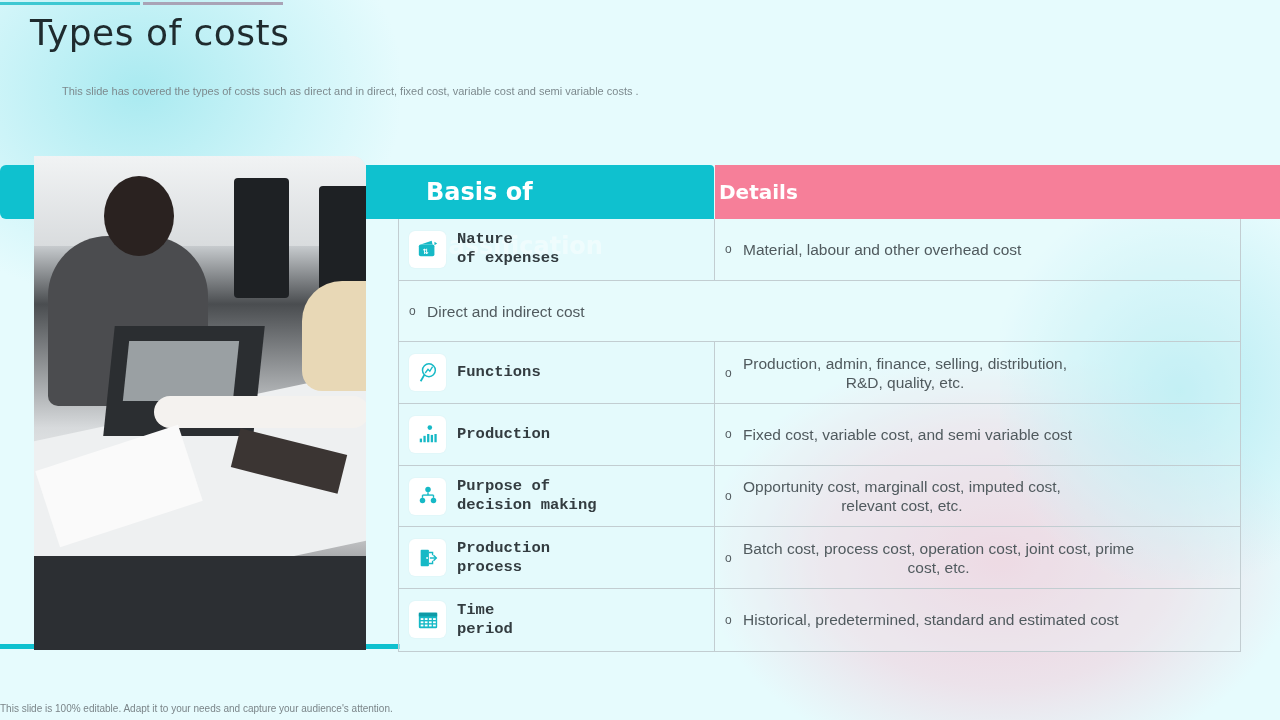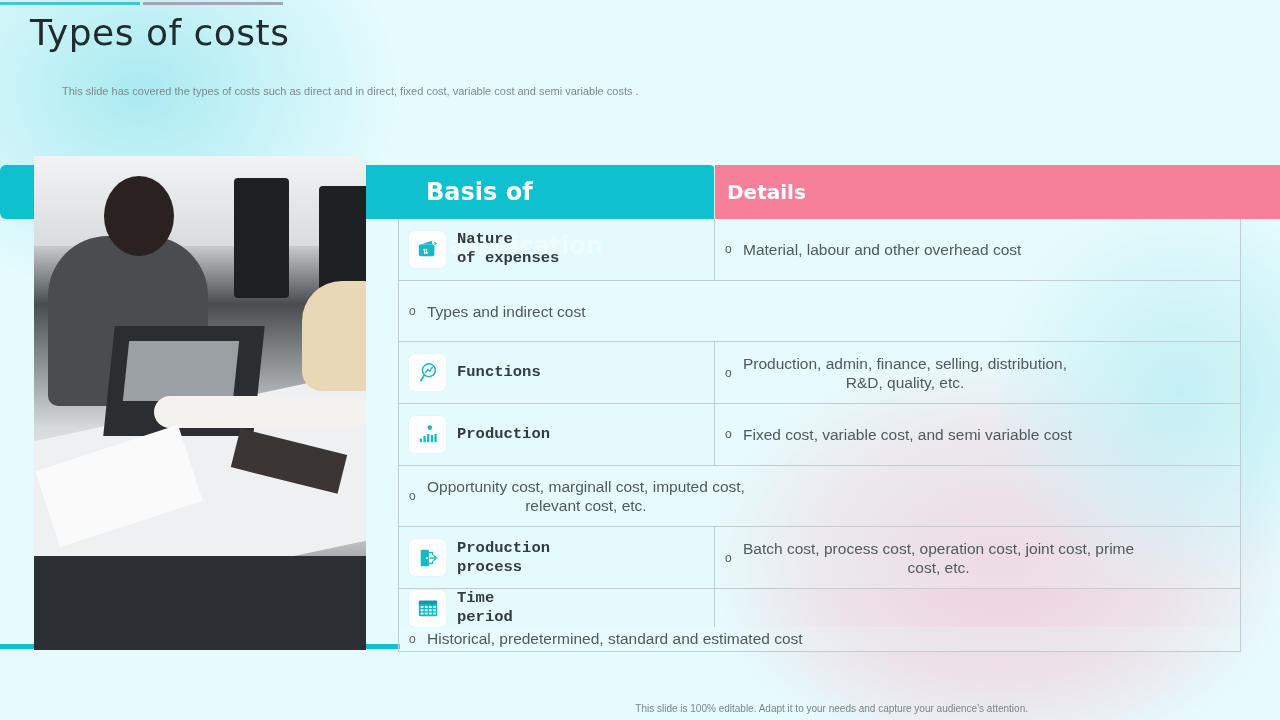--- a/index.html
+++ b/index.html
@@ -61,28 +61,28 @@
   .hdr-basis {
     position: absolute; left: 0; top: 0; width: 348px; height: 54px;
     background: #0fc1cf; border-radius: 0 4px 0 0; color: #fff;
     font-family: "DejaVu Sans", sans-serif; font-weight: bold; font-size: 24px;
     padding-left: 60px; line-height: 54px;
   }
   .hdr-details {
     position: absolute; left: 349px; top: 0; width: 565px; height: 54px;
     background: #f67f99; color: #fff;
     font-family: "DejaVu Sans", sans-serif; font-weight: bold; font-size: 20px;
-    padding-left: 12px; line-height: 54px;
+    padding-left: 4px; line-height: 54px;
   }
   .grid {
     position: absolute; left: 32px; top: 54px; width: 843px;
     border-left: 1px solid #c2cdd1; border-right: 1px solid #c2cdd1; border-bottom: 1px solid #c2cdd1;
   }
   .row { display: flex; height: 61.7px; border-bottom: 1px solid #c2cdd1; }
-  .row:last-child { border-bottom: none; flex-direction: column; }
+  .row:last-child { border-bottom: none; }
   .cell-basis {
     width: 316px; border-right: 1px solid #c2cdd1;
     display: flex; align-items: center; padding-left: 10px;
     background: rgba(225,250,252,0.55);
   }
   .icon-box {
     width: 37px; height: 37px; background: #ffffff; border-radius: 6px;
     display: flex; align-items: center; justify-content: center; margin-right: 11px;
     box-shadow: 0 0 2px rgba(0,0,0,0.05);
   }
@@ -93,21 +93,21 @@
   }
   .cell-detail {
     flex: 1; display: flex; align-items: center; padding-left: 10px;
     background: rgba(235,250,252,0.25);
   }
   .bullet { font-size: 12px; color: #555d61; width: 18px; align-self: center; }
   .detail-text {
     font-size: 15.5px; color: #505a5e; line-height: 19px; white-space: pre-line; text-align: center;
   }
   .footer {
-    position: absolute; left: 0; top: 703px; width: 1028px; text-align: right;
+    position: absolute; left: 0; top: 703px; width: 1028px; text-align: left;
     font-size: 10px; color: #7b8589;
   }
 </style>
 </head>
 <body>
 
 <div class="bg-layer">
   <div class="blob-cyan-tl"></div>
   <div class="blob-pink"></div>
   <div class="blob-cyan-r"></div>
@@ -159,21 +159,21 @@
       </div>
       <div class="cell-detail">
         <span class="bullet">o</span>
         <span class="detail-text">Material, labour and other overhead cost</span>
       </div>
     </div>
 
     <div class="row">
       <div class="cell-detail">
         <span class="bullet">o</span>
-        <span class="detail-text">Types and indirect cost</span>
+        <span class="detail-text">Direct and indirect cost</span>
       </div>
     </div>
 
     <div class="row">
       <div class="cell-basis">
         <span class="icon-box">
           <svg viewBox="0 0 24 24">
               <circle cx="13" cy="9" r="7" fill="none" stroke="#16b9c6" stroke-width="1.6"></circle>
               <polyline points="9,12 12,8 14,10 17,5" fill="none" stroke="#16b9c6" stroke-width="1.4"></polyline>
               <line x1="8" y1="14" x2="4" y2="21" stroke="#16b9c6" stroke-width="2"></line>
@@ -202,20 +202,35 @@
         </span>
         <span class="basis-label">Production</span>
       </div>
       <div class="cell-detail">
         <span class="bullet">o</span>
         <span class="detail-text">Fixed cost, variable cost, and semi variable cost</span>
       </div>
     </div>
 
     <div class="row">
+      <div class="cell-basis">
+        <span class="icon-box">
+          <svg viewBox="0 0 24 24">
+              <circle cx="12" cy="5" r="3" fill="#16b9c6"></circle>
+              <line x1="12" y1="8" x2="12" y2="11" stroke="#16b9c6" stroke-width="1.5"></line>
+              <line x1="6" y1="11" x2="18" y2="11" stroke="#16b9c6" stroke-width="1.5"></line>
+              <line x1="6" y1="11" x2="6" y2="14" stroke="#16b9c6" stroke-width="1.5"></line>
+              <line x1="18" y1="11" x2="18" y2="14" stroke="#16b9c6" stroke-width="1.5"></line>
+              <circle cx="6" cy="17" r="3" fill="#16b9c6"></circle>
+              <circle cx="18" cy="17" r="3" fill="#16b9c6"></circle>
+            </svg>
+        </span>
+        <span class="basis-label">Purpose of
+decision making</span>
+      </div>
       <div class="cell-detail">
         <span class="bullet">o</span>
         <span class="detail-text">Opportunity cost, marginall cost, imputed cost,
 relevant cost, etc.</span>
       </div>
     </div>
 
     <div class="row">
       <div class="cell-basis">
         <span class="icon-box">

